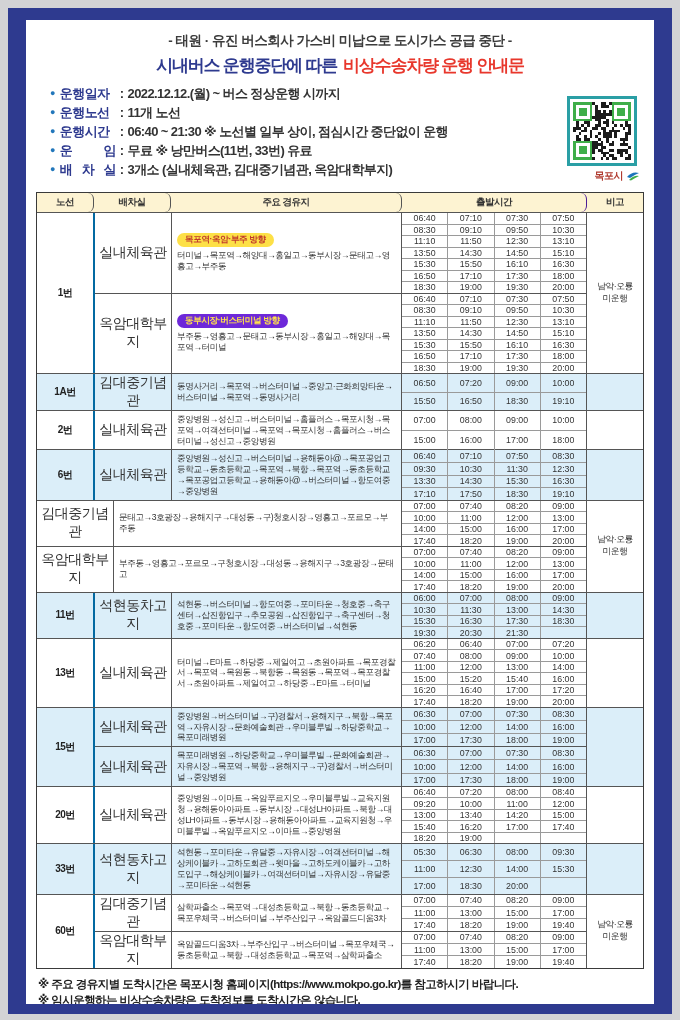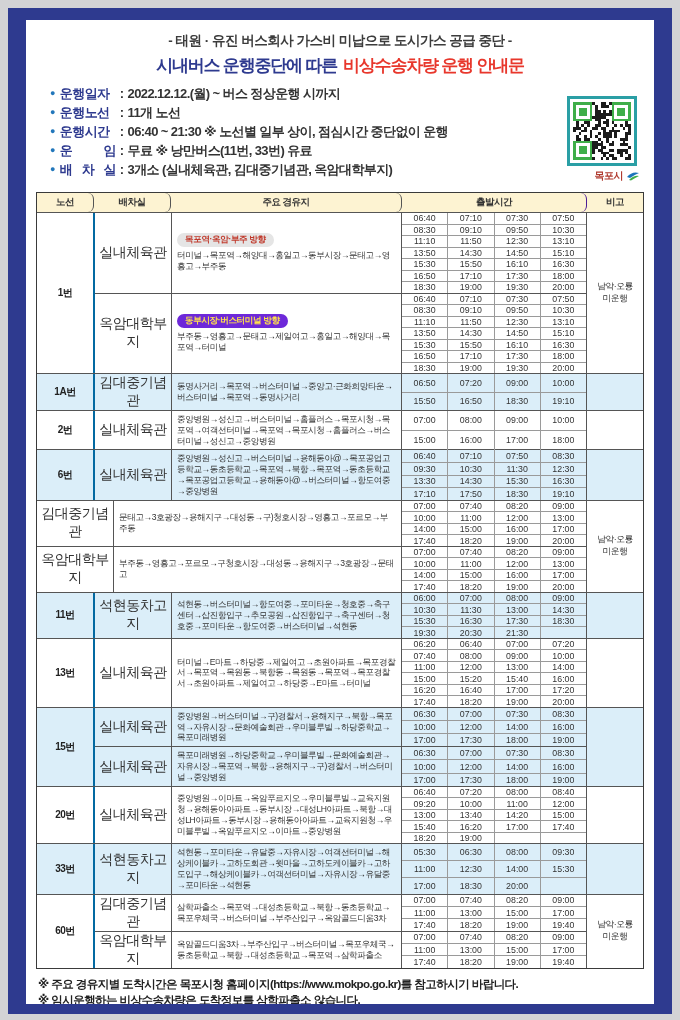--- a/index.html
+++ b/index.html
@@ -77,21 +77,21 @@
   .col-via{
     flex:1;border-right:1px solid #555;min-width:0;
     display:flex;flex-direction:column;justify-content:center;
     padding:3px 5px;box-sizing:border-box;
   }
   .route-text{font-size:8.6px;color:#333;line-height:1.26;letter-spacing:-0.4px;word-break:break-all;}
   .badge{
     align-self:flex-start;border-radius:8px;padding:1px 8px;margin-bottom:3px;
     font-size:8.6px;font-weight:bold;letter-spacing:-0.4px;white-space:nowrap;
   }
-  .badge.yellow{background:#e5e5e5;color:#c0392b;}
+  .badge.yellow{background:#fde047;color:#c0392b;}
   .badge.red{background:#6d28d9;color:#ffe24a;}
   .col-times{width:184px;display:flex;flex-direction:column;}
   .time-row{flex:1;display:flex;min-height:10.5px;}
   .time-row + .time-row{border-top:1px solid #9a9a9a;}
   .time-cell{
     flex:1;display:flex;align-items:center;justify-content:center;
     font-size:8.8px;color:#333;
   }
   .time-cell + .time-cell{border-left:1px solid #9a9a9a;}
   .col-remark{
@@ -638,21 +638,21 @@
                     <div class="time-cell">19:00</div>
                     <div class="time-cell">19:30</div>
                     <div class="time-cell">20:00</div>
                   </div>
                 </div>
               </div>
               <div class="sub">
                 <div class="col-depot">옥암대학부지</div>
                 <div class="col-via">
                   <span class="badge red">동부시장·버스터미널 방향</span>
-                  <div class="route-text">부주동→영흥고→문태고→제일여고→홍일고→해양대→목포역→터미널</div>
+                  <div class="route-text">부주동→영흥고→문태고→동부시장→홍일고→해양대→목포역→터미널</div>
                 </div>
                 <div class="col-times">
                   <div class="time-row">
                     <div class="time-cell">06:40</div>
                     <div class="time-cell">07:10</div>
                     <div class="time-cell">07:30</div>
                     <div class="time-cell">07:50</div>
                   </div>
                   <div class="time-row">
                     <div class="time-cell">08:30</div>
@@ -1135,17 +1135,17 @@
               </div>
             </div>
             <div class="col-remark">남악·오룡
 미운행</div>
           </div>
         </div>
     </div>
 
     <div class="notes" id="notes">
         <div class="note-line">※ 주요 경유지별 도착시간은 목포시청 홈페이지(https://www.mokpo.go.kr)를 참고하시기 바랍니다.</div>
-        <div class="note-line">※ 임시운행하는 비상수송차량은 도착정보를 삼학파출소 않습니다.</div>
+        <div class="note-line">※ 임시운행하는 비상수송차량은 도착정보를 도착시간은 않습니다.</div>
       </div>
 
   </div>
 </div>
 
 </body></html>

